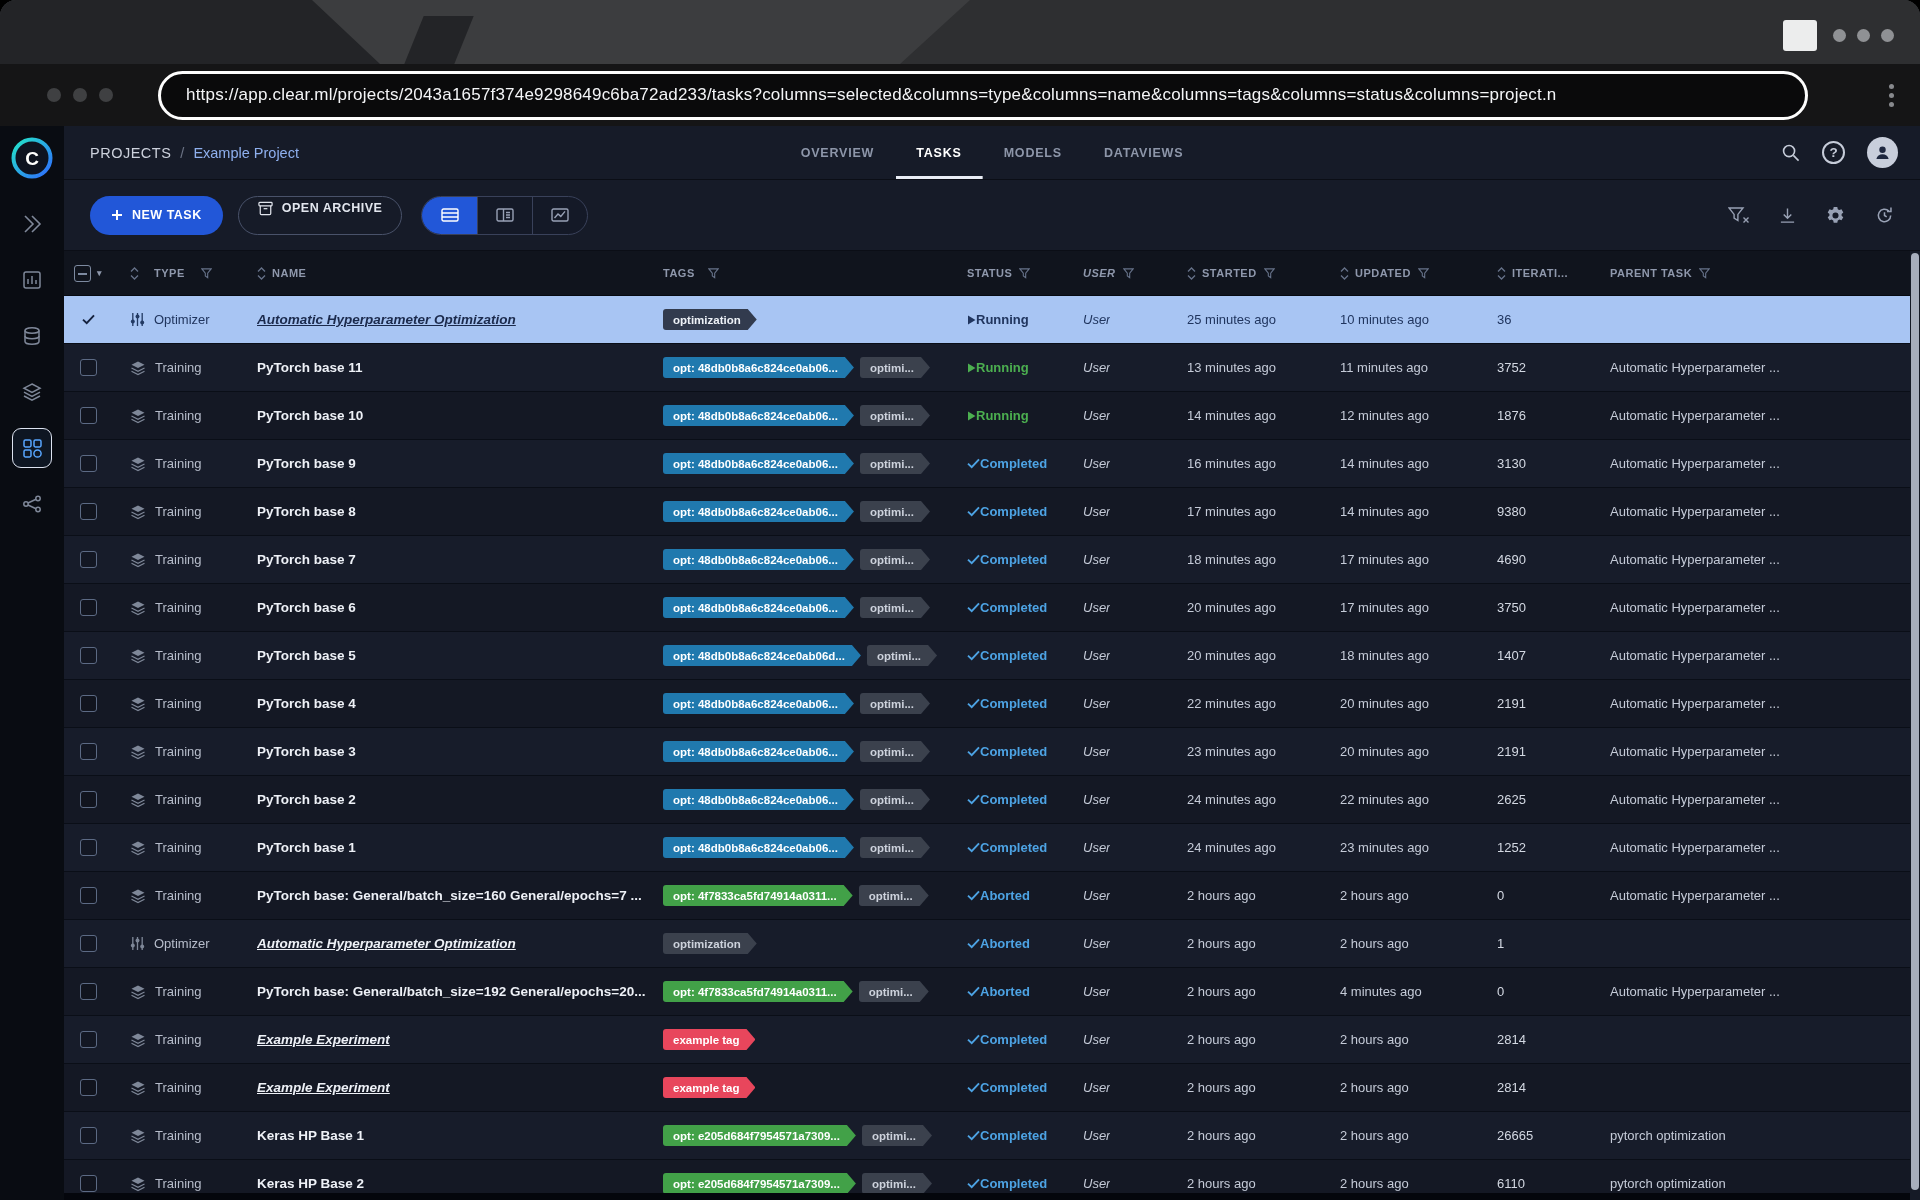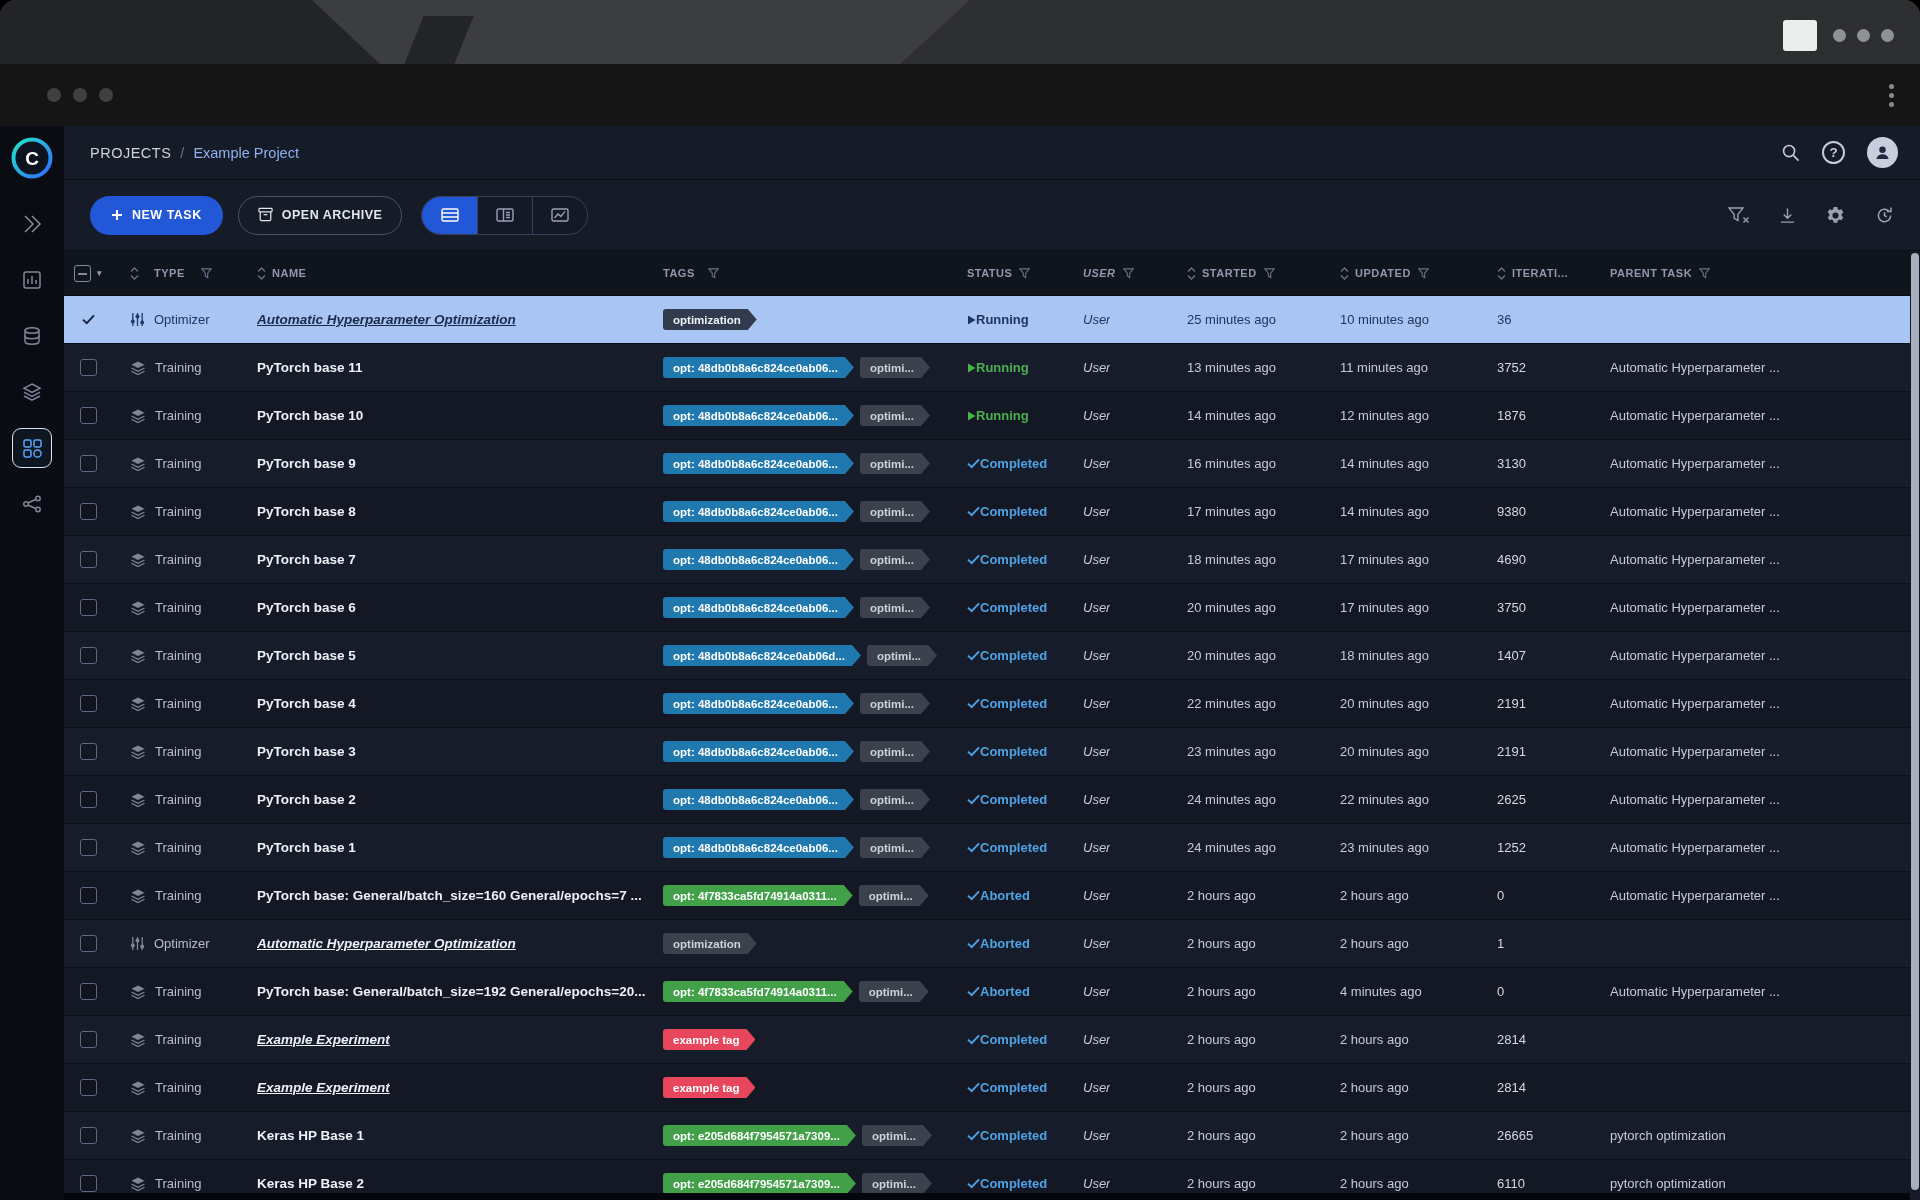--- a/index.html
+++ b/index.html
@@ -56,21 +56,21 @@
   .avatar { width:31px; height:31px; border-radius:50%; background:#c8cedb; display:flex; align-items:center;
             justify-content:center; color:#1f2840; cursor:pointer; }
 
   .toolbar { height:71px; flex:none; background:#161b28; display:flex; align-items:center; padding:0 26px;
              border-bottom:1px solid #0b0e16; }
   .btn-new { height:39px; border:none; border-radius:20px; background:#2257d8; color:#fff; font-family:inherit;
              font-weight:700; font-size:12.5px; letter-spacing:.5px; display:flex; align-items:center; gap:9px;
              padding:0 21px; cursor:pointer; }
   .btn-archive { height:39px; border-radius:20px; background:transparent; border:1px solid #49526a; color:#e2e6ee;
                  font-family:inherit; font-weight:700; font-size:12.5px; letter-spacing:.5px; display:flex;
-                 align-items:flex-end; gap:9px; padding:12px 19px; margin-left:15px; cursor:pointer; }
+                 align-items:flex-start; gap:9px; padding:4px 19px; margin-left:15px; cursor:pointer; }
   .bicon { display:flex; }
   .view-group { margin-left:19px; height:39px; border:1px solid #39415a; border-radius:20px; display:flex;
                 overflow:hidden; background:#141927; }
   .vg-btn { width:55px; display:flex; align-items:center; justify-content:center; color:#98a1b6; cursor:pointer; }
   .vg-btn + .vg-btn { border-left:1px solid #39415a; }
   .vg-btn.active { background:#2257d8; color:#fff; }
   .tb-icons { margin-left:auto; display:flex; align-items:center; gap:30px; color:#98a1b4; }
   .ticon { display:flex; cursor:pointer; }
 
   
@@ -136,20 +136,23 @@
           <i></i>
           <i></i>
         </div>
     </div>
     <div class="urlrow">
       <div class="win-dots">
           <i></i>
           <i></i>
           <i></i>
         </div>
+      <div class="url-pill">
+        <span class="url-text">https://app.clear.ml/projects/2043a1657f374e9298649c6ba72ad233/tasks?columns=selected&amp;columns=type&amp;columns=name&amp;columns=tags&amp;columns=status&amp;columns=project.n</span>
+      </div>
       <div class="kebab">
           <i></i>
           <i></i>
           <i></i>
         </div>
     </div>
   </div>
 
   <div class="app">
 
@@ -225,20 +228,26 @@
     </aside>
 
     <div class="main">
 
       <header class="app-header">
         <div class="breadcrumb">
           <span class="bc-root">PROJECTS</span>
           <span class="bc-sep">/</span>
           <span class="bc-cur">Example Project</span>
         </div>
+        <div class="tabs">
+            <div class="tab">OVERVIEW</div>
+            <div class="tab active">TASKS</div>
+            <div class="tab">MODELS</div>
+            <div class="tab">DATAVIEWS</div>
+          </div>
         <div class="hdr-icons">
           <span class="hicon">
             <svg width="19" height="19" viewBox="0 0 20 20" fill="none" stroke="currentColor" stroke-width="1.7">
                 <circle cx="8.5" cy="8.5" r="5.8"></circle>
                 <path d="M13 13l5.5 5.5"></path>
               </svg>
           </span>
           <span class="help-icon">
               <span>?</span>
             </span>

